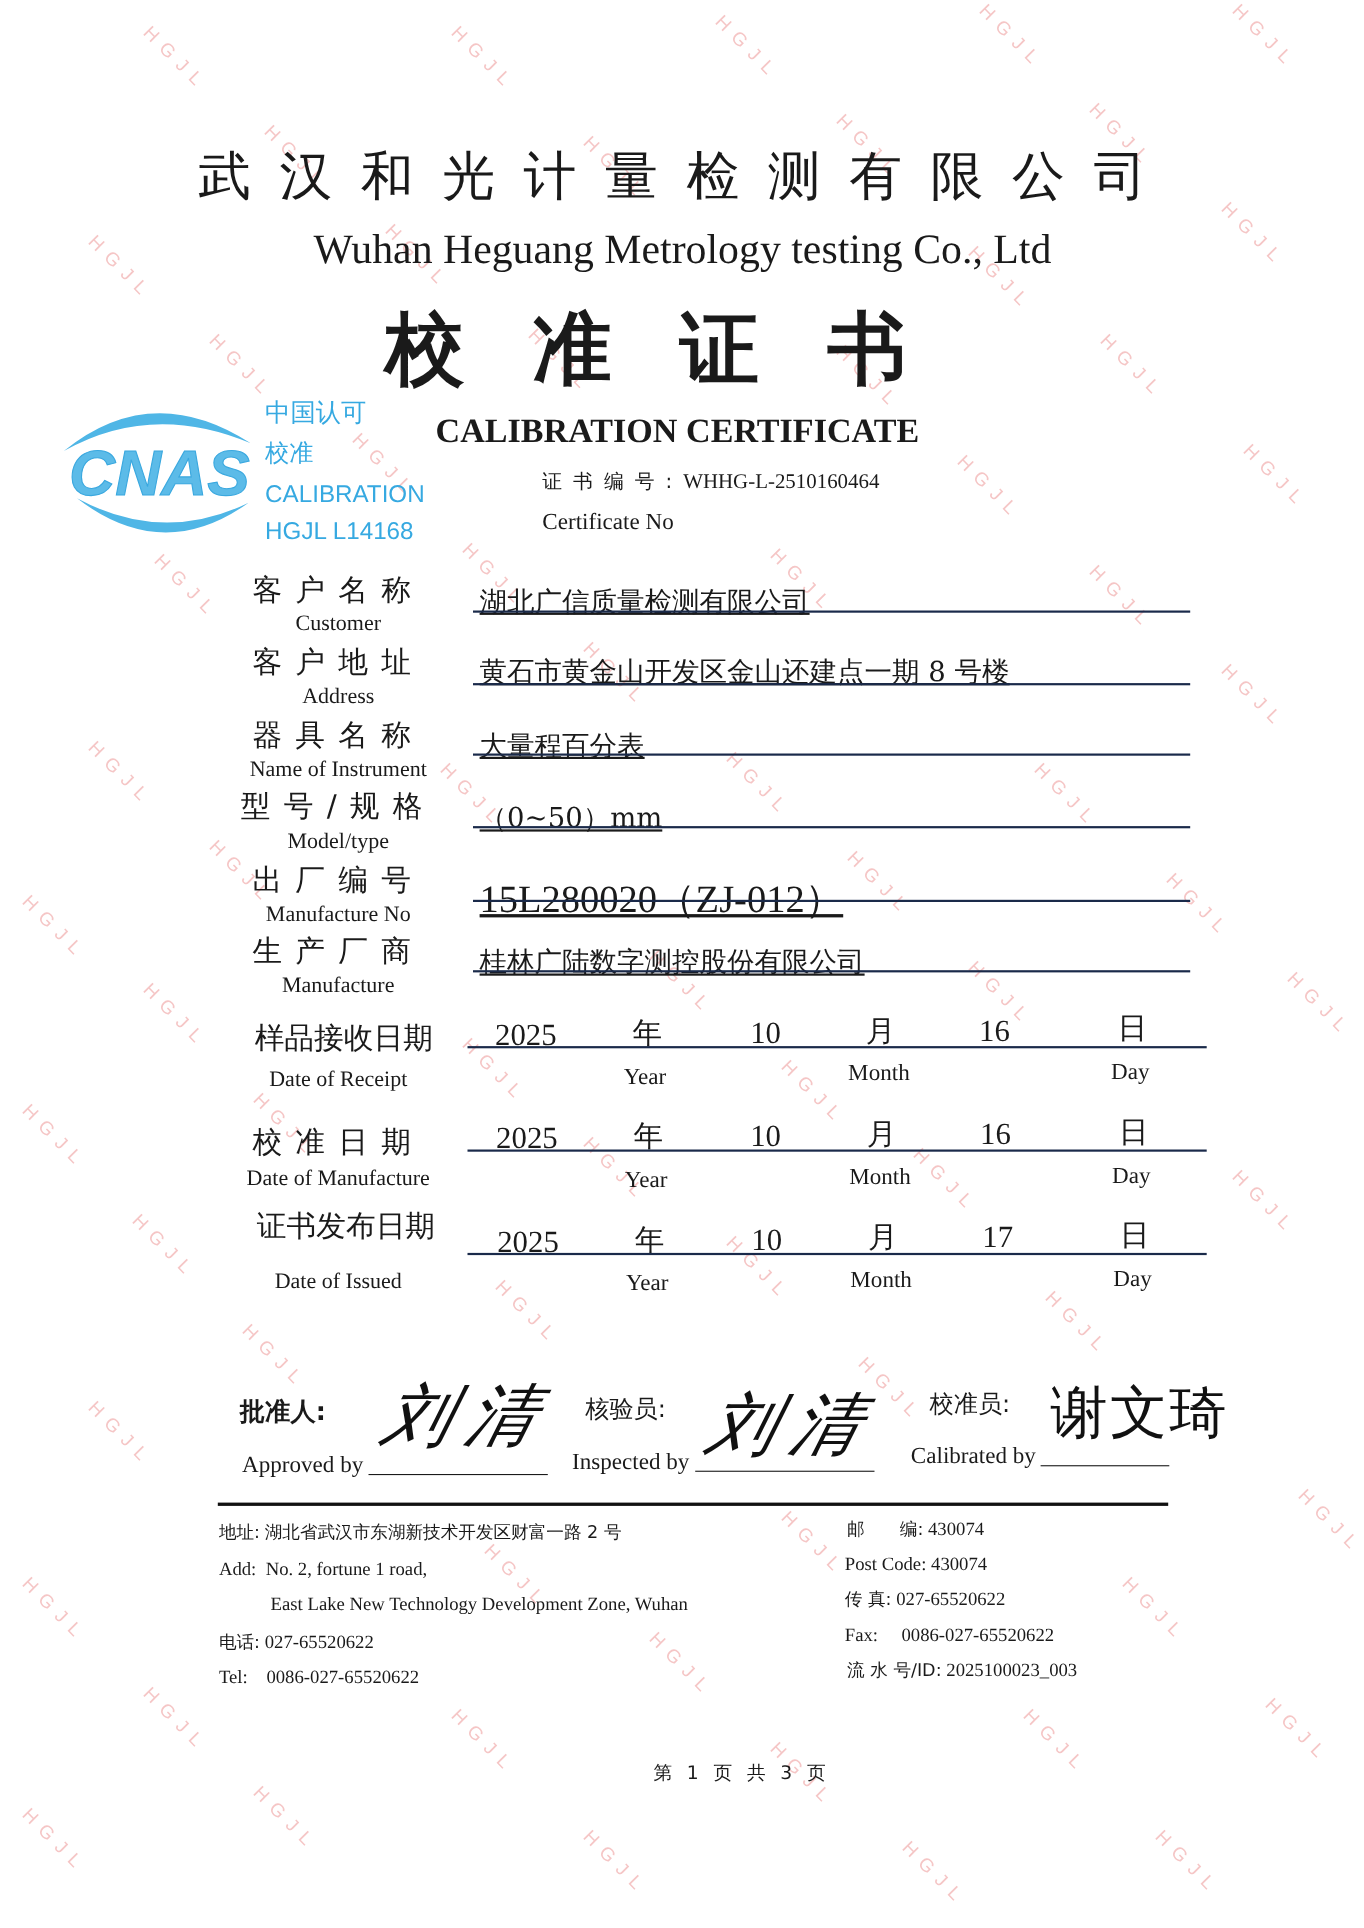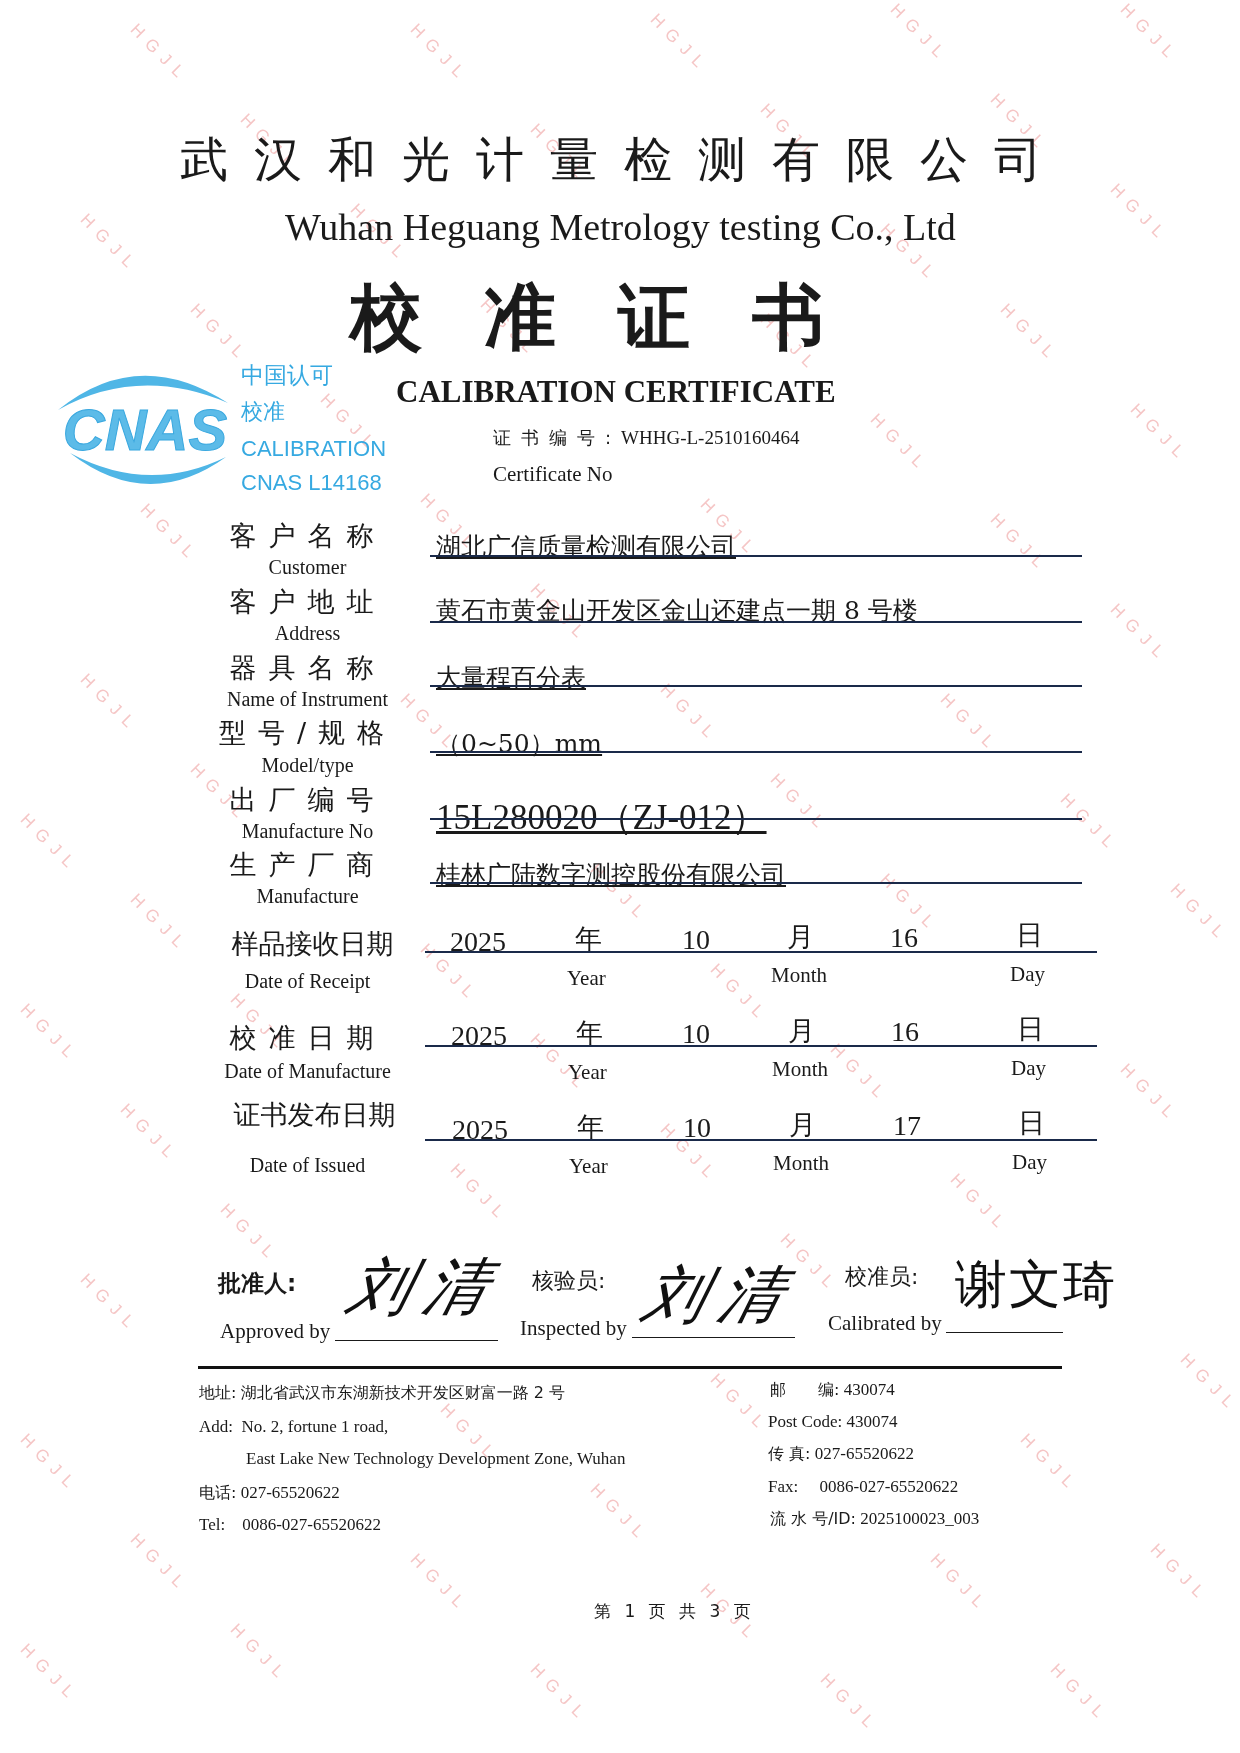--- a/index.html
+++ b/index.html
@@ -126,21 +126,21 @@
 
 <div class="abs cnas">
   <svg width="195" height="150" viewBox="0 0 195 150" style="position:absolute;left:0;top:5px">
     <path d="M10 55 Q 90 -10 180 48 Q 90 10 10 55 Z" fill="#4fb6e6"></path>
     <path d="M22 98 Q 100 158 178 102 Q 100 140 22 98 Z" fill="#4fb6e6"></path>
     <text x="97" y="95" text-anchor="middle" font-family="Liberation Sans, sans-serif" font-weight="bold" font-style="italic" font-size="58" fill="#5cbbe8" stroke="#3aa8df" stroke-width="1">CNAS</text>
   </svg>
   <div class="cnas-text" style="top:10px;font-size:23px;font-family:'DejaVu Sans',sans-serif">中国认可</div>
   <div class="cnas-text" style="top:47px;font-size:22px;font-family:'DejaVu Sans',sans-serif">校准</div>
   <div class="cnas-text" style="top:86px;font-size:22px">CALIBRATION</div>
-  <div class="cnas-text" style="top:120px;font-size:22px">CNAS L14168</div>
+  <div class="cnas-text" style="top:120px;font-size:22px">HGJL L14168</div>
 </div>
 
 <div>
   <div class="row-label-cn" style="top:518px">客户名称</div>
   <div class="row-label-en" style="top:556px">Customer</div>
   <div class="field-val" style="top:530px">湖北广信质量检测有限公司</div>
   <div class="field-line" style="top:555px"></div>
 </div>
 <div>
   <div class="row-label-cn" style="top:584px">客户地址</div>

